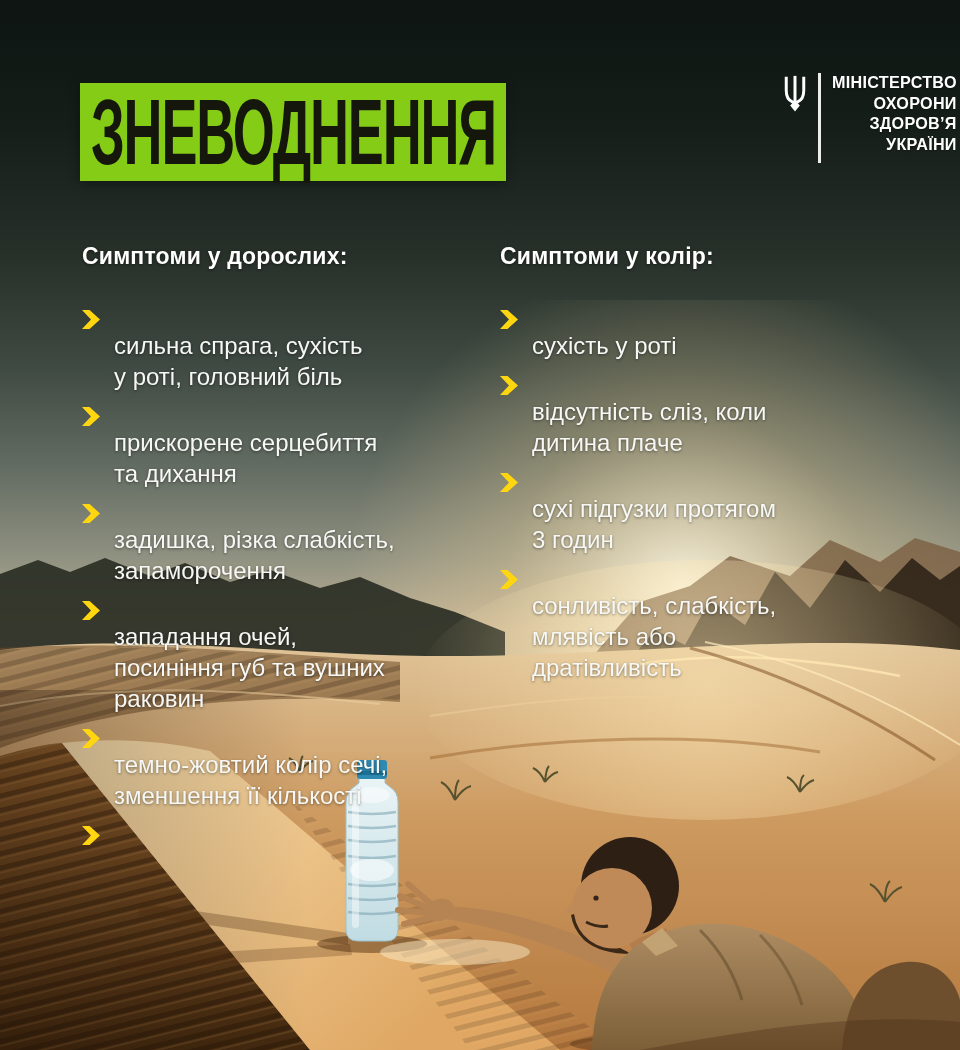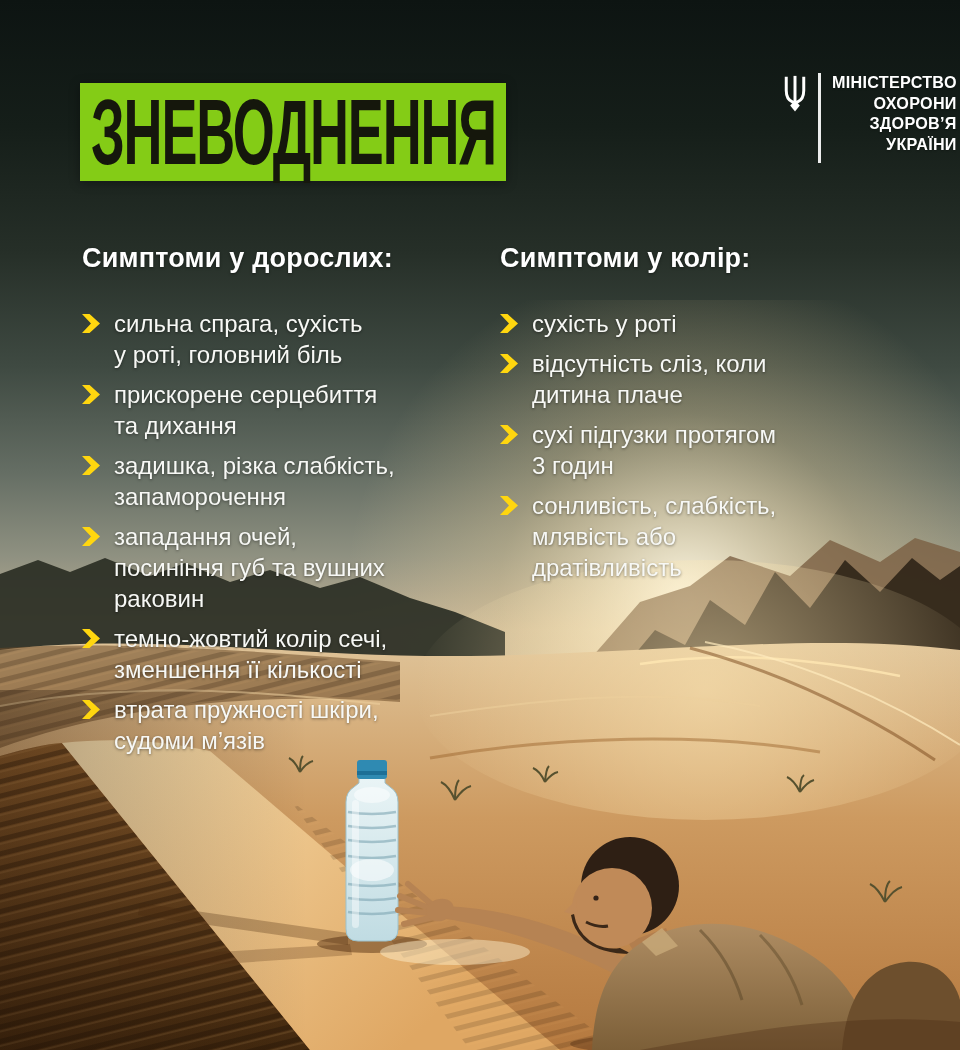--- a/index.html
+++ b/index.html
@@ -27,33 +27,34 @@
   .ministry .divider{width:3px;height:90px;background:rgba(255,255,255,.92);margin:0 11px 0 9px;}
   .ministry .m-text{color:#fff;font-weight:700;font-size:17px;line-height:20.5px;
     letter-spacing:.3px;transform:scaleX(.95);transform-origin:left top;
     text-shadow:0 1px 2px rgba(0,0,0,.3);}
 
   
   .col{position:absolute;top:243px;width:385px;color:#fff;}
   .col.adults{left:82px;}
   .col.children{left:500px;}
   .col h2{
-    margin:0 0 34px 0;font-size:27px;font-weight:700;color:#ffffff;
+    margin:0 0 34px 0;font-size:23px;font-weight:700;color:#ffffff;
     text-shadow:0 1px 3px rgba(0,0,0,.45);letter-spacing:.2px;
   }
   .col ul{list-style:none;margin:0;padding:0;display:flex;flex-direction:column;gap:9px;}
   .col li{display:flex;align-items:flex-start;gap:14px;}
   .chev{
     flex:0 0 auto;width:18px;height:19px;margin-top:6px;background:#FFD60F;
     clip-path:polygon(0 0,42% 0,100% 50%,42% 100%,0 100%,50% 50%);
     filter:drop-shadow(0 1px 1px rgba(0,0,0,.35));
   }
   .item-text{
     font-size:24px;line-height:31px;color:#f7f8f5;white-space:pre-line;
     text-shadow:0 1px 3px rgba(0,0,0,.45);
+    margin-top:26px;
   }
 </style>
 </head>
 <body>
 
 <div class="poster">
 
   <svg class="scene" viewBox="0 0 960 1050" preserveAspectRatio="none" aria-hidden="true">
     <defs>
       <linearGradient id="skyG" x1="0" y1="0" x2="0" y2="1">
@@ -248,22 +249,20 @@
 посиніння губ та вушних
 раковин</span>
         </li>
         <li>
           <span class="chev"></span>
           <span class="item-text">темно-жовтий колір сечі,
 зменшення її кількості</span>
         </li>
         <li>
           <span class="chev"></span>
-          <span class="item-text">втрата пружності шкіри,
-судоми м’язів</span>
         </li>
       </ul>
   </section>
 
   <section class="col children">
     <h2>Симптоми у колір:</h2>
     <ul>
         <li>
           <span class="chev"></span>
           <span class="item-text">сухість у роті</span>

